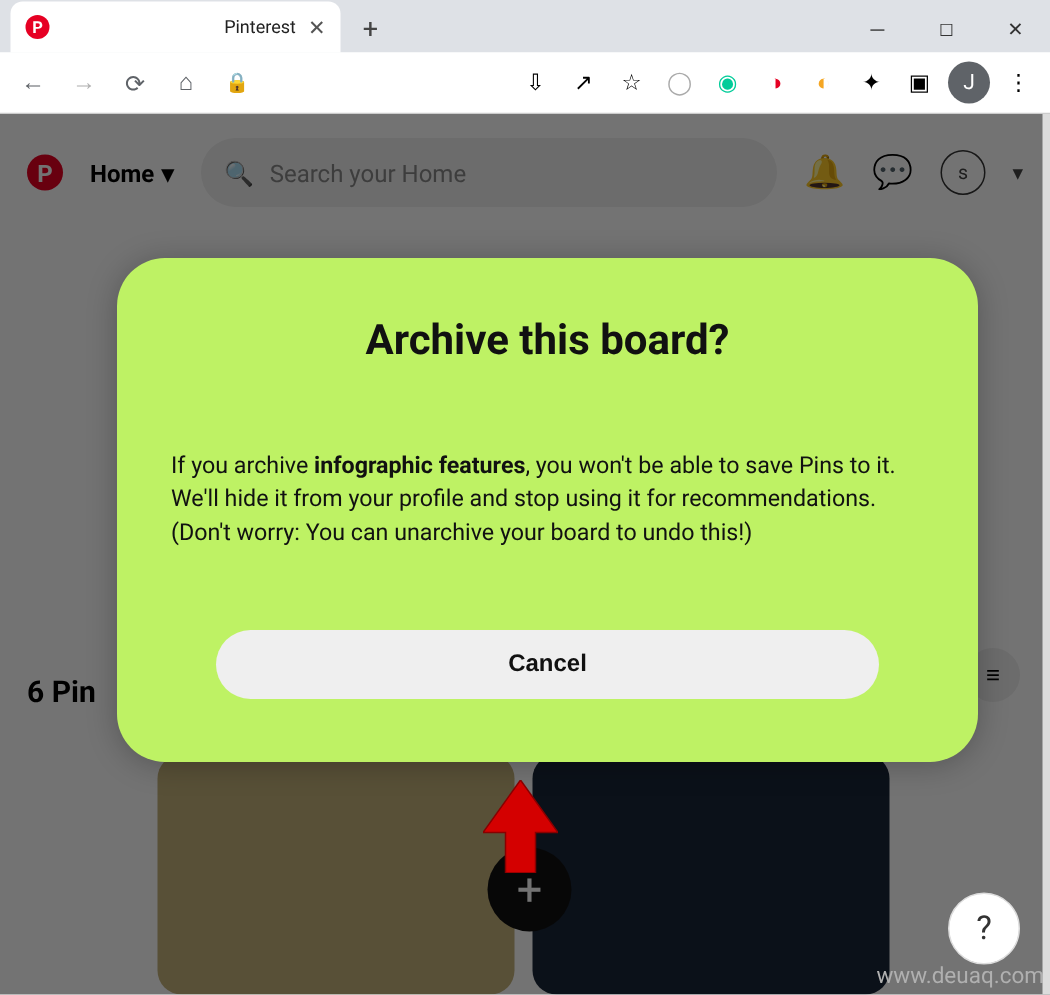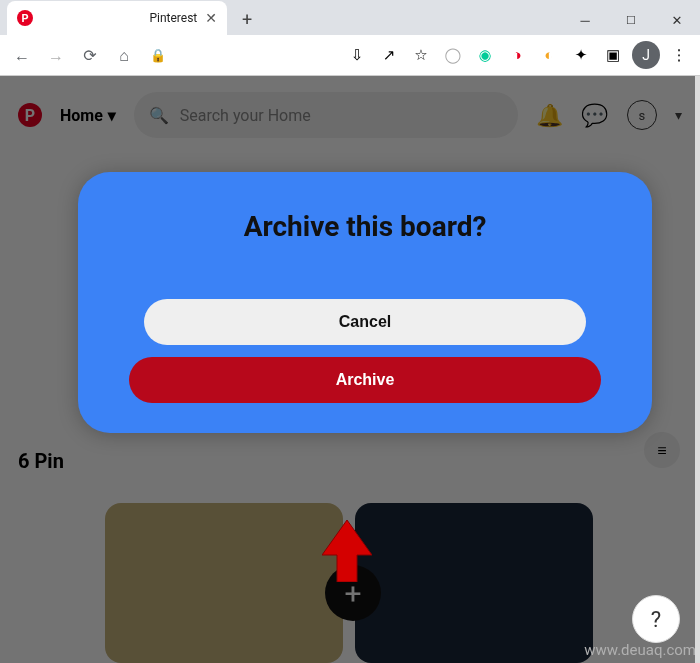--- a/index.html
+++ b/index.html
@@ -142,21 +142,21 @@
     background:#fff; border:1px solid #ddd;
     display:flex; align-items:center; justify-content:center; font-size:22px; color:#333;
     z-index:10;
   }
 
   
   .modal {
     position:absolute;
     left:78px; right:48px;
     top:96px;
-    background:#3b82f6;
+    background:#bef264;
     border-radius:32px;
     z-index:20;
     padding: 38px 36px 30px 36px;
     box-shadow: 0 2px 20px rgba(0,0,0,0.25);
   }
   .modal h1 {
     text-align:center; font-size:28px; font-weight:700; color:#111;
     margin-bottom:56px;
   }
   .modal p {
@@ -261,22 +261,24 @@
     <div class="thumb b"></div>
   </div>
   <div class="add-btn">
     <span>+</span>
   </div>
 
   <div class="page-overlay"></div>
 
   <div class="modal">
     <h1>Archive this board?</h1>
+    <p>
+      <span>If you archive </span><b>infographic features</b><span>, you won't be able to save Pins to it. We'll hide it from your profile and stop using it for recommendations. (Don't worry: You can unarchive your board to undo this!)</span>
+    </p>
     <button class="btn btn-cancel">Cancel</button>
-    <button class="btn btn-archive">Archive</button>
   </div>
 
   <div class="help-btn">
     <span>?</span>
   </div>
 </div>
 
 <div class="arrow">
   <svg width="50" height="62">
     <polygon points="25,0 50,35 35,35 35,62 15,62 15,35 0,35" fill="#d40000" stroke="#800" stroke-width="1"></polygon>

